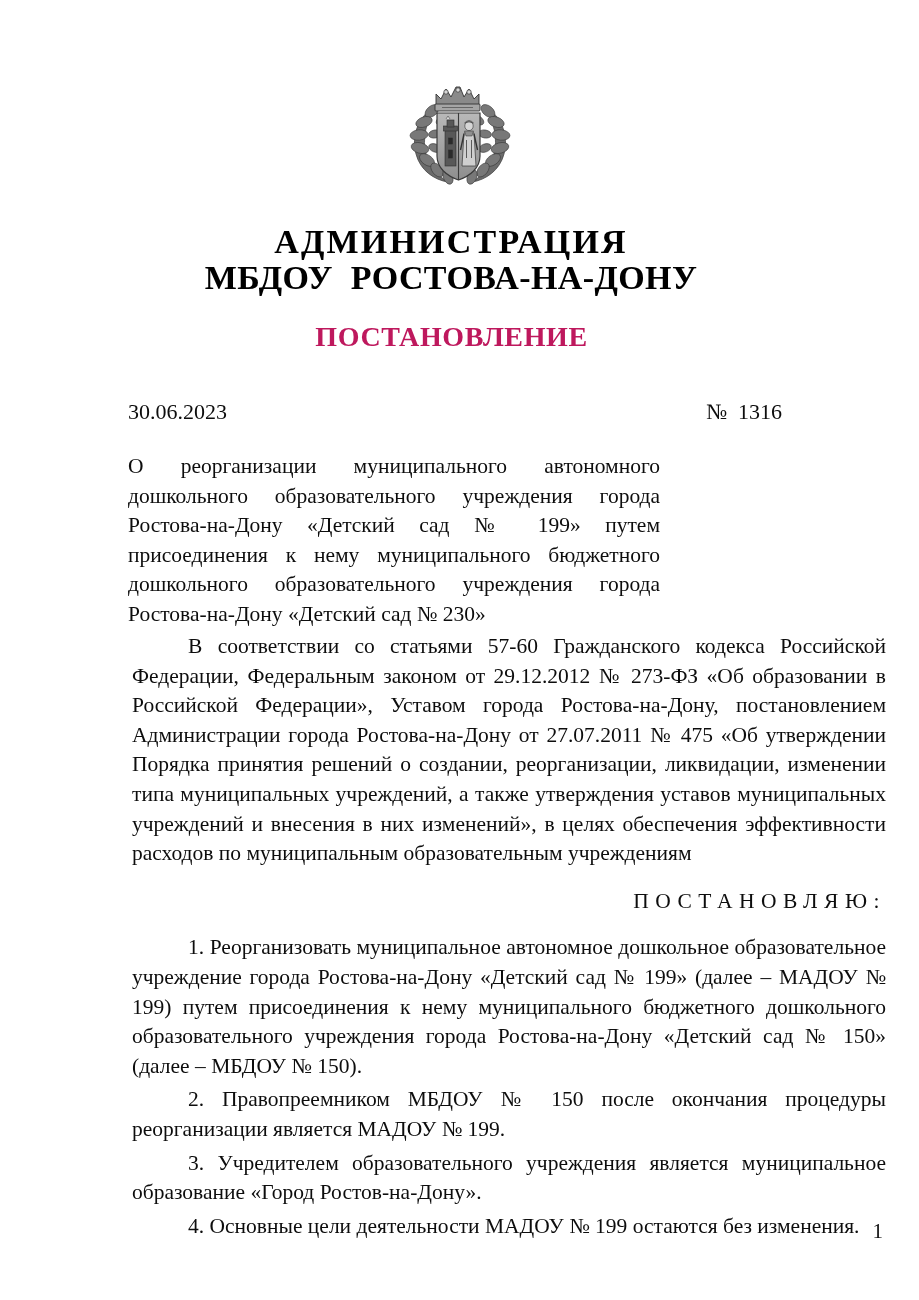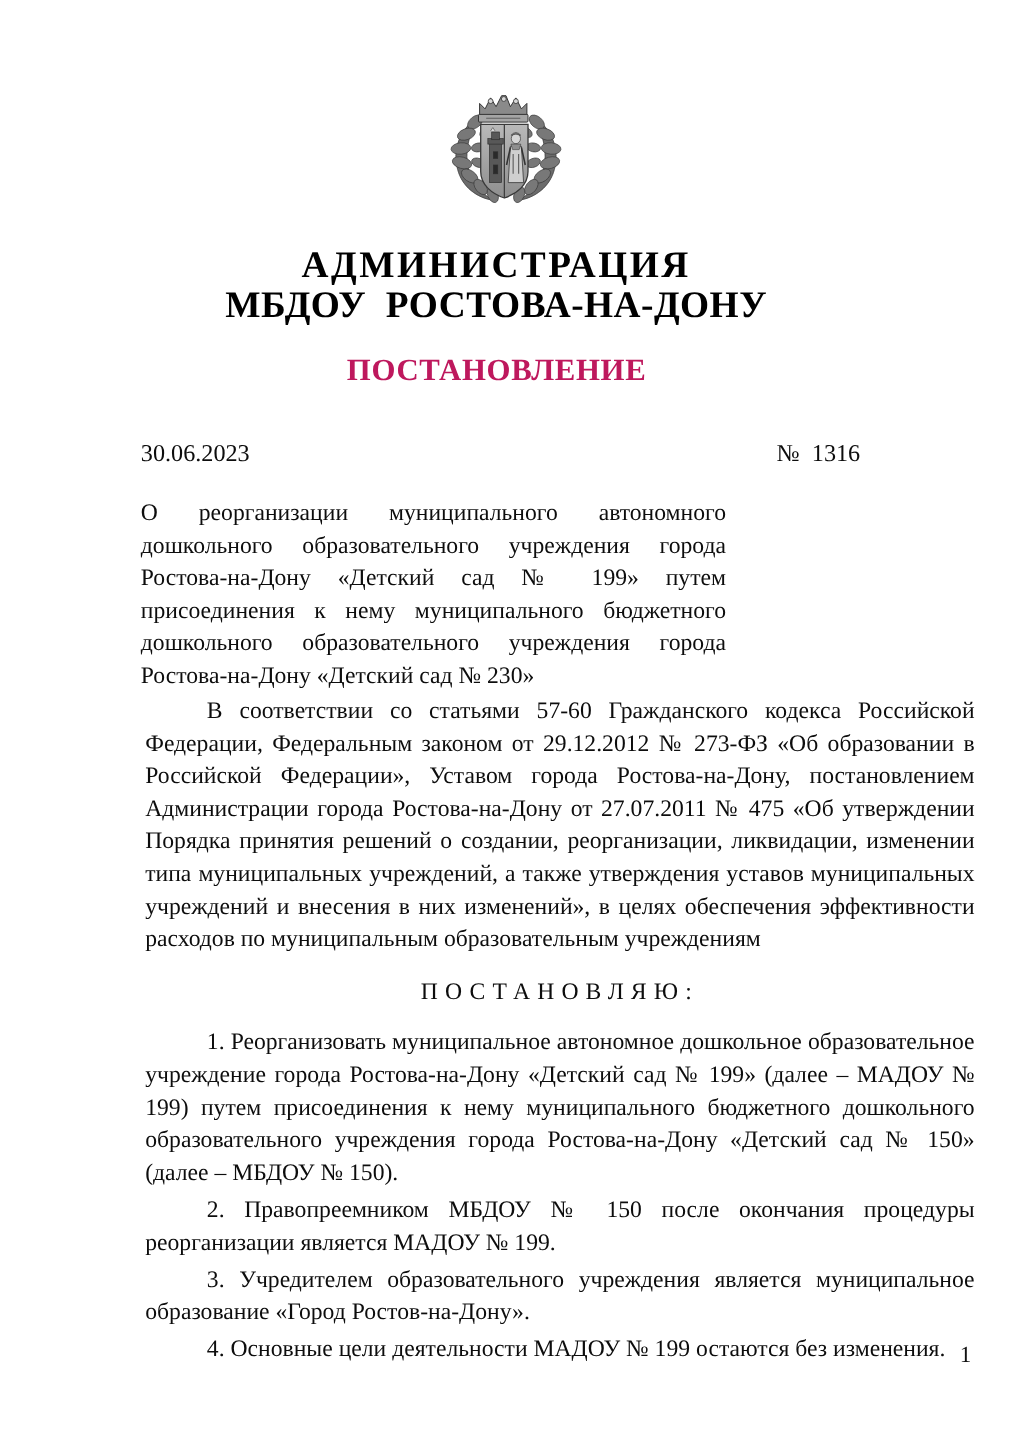--- a/index.html
+++ b/index.html
@@ -102,21 +102,21 @@
     text-justify: inter-word;
   }
   .body-text p {
     margin: 4px;
     text-indent: 56px;
   }
 
   .resolve-word {
     margin: 0;
     padding: 14px 0 13px 0;
-    text-align: center;
+    text-align: right;
     text-indent: 0 !important;
     font-size: 21.5px;
     letter-spacing: 6.5px;
     white-space: pre;
   }
 
   
   .page-number {
     position: absolute;
     right: 36px;

